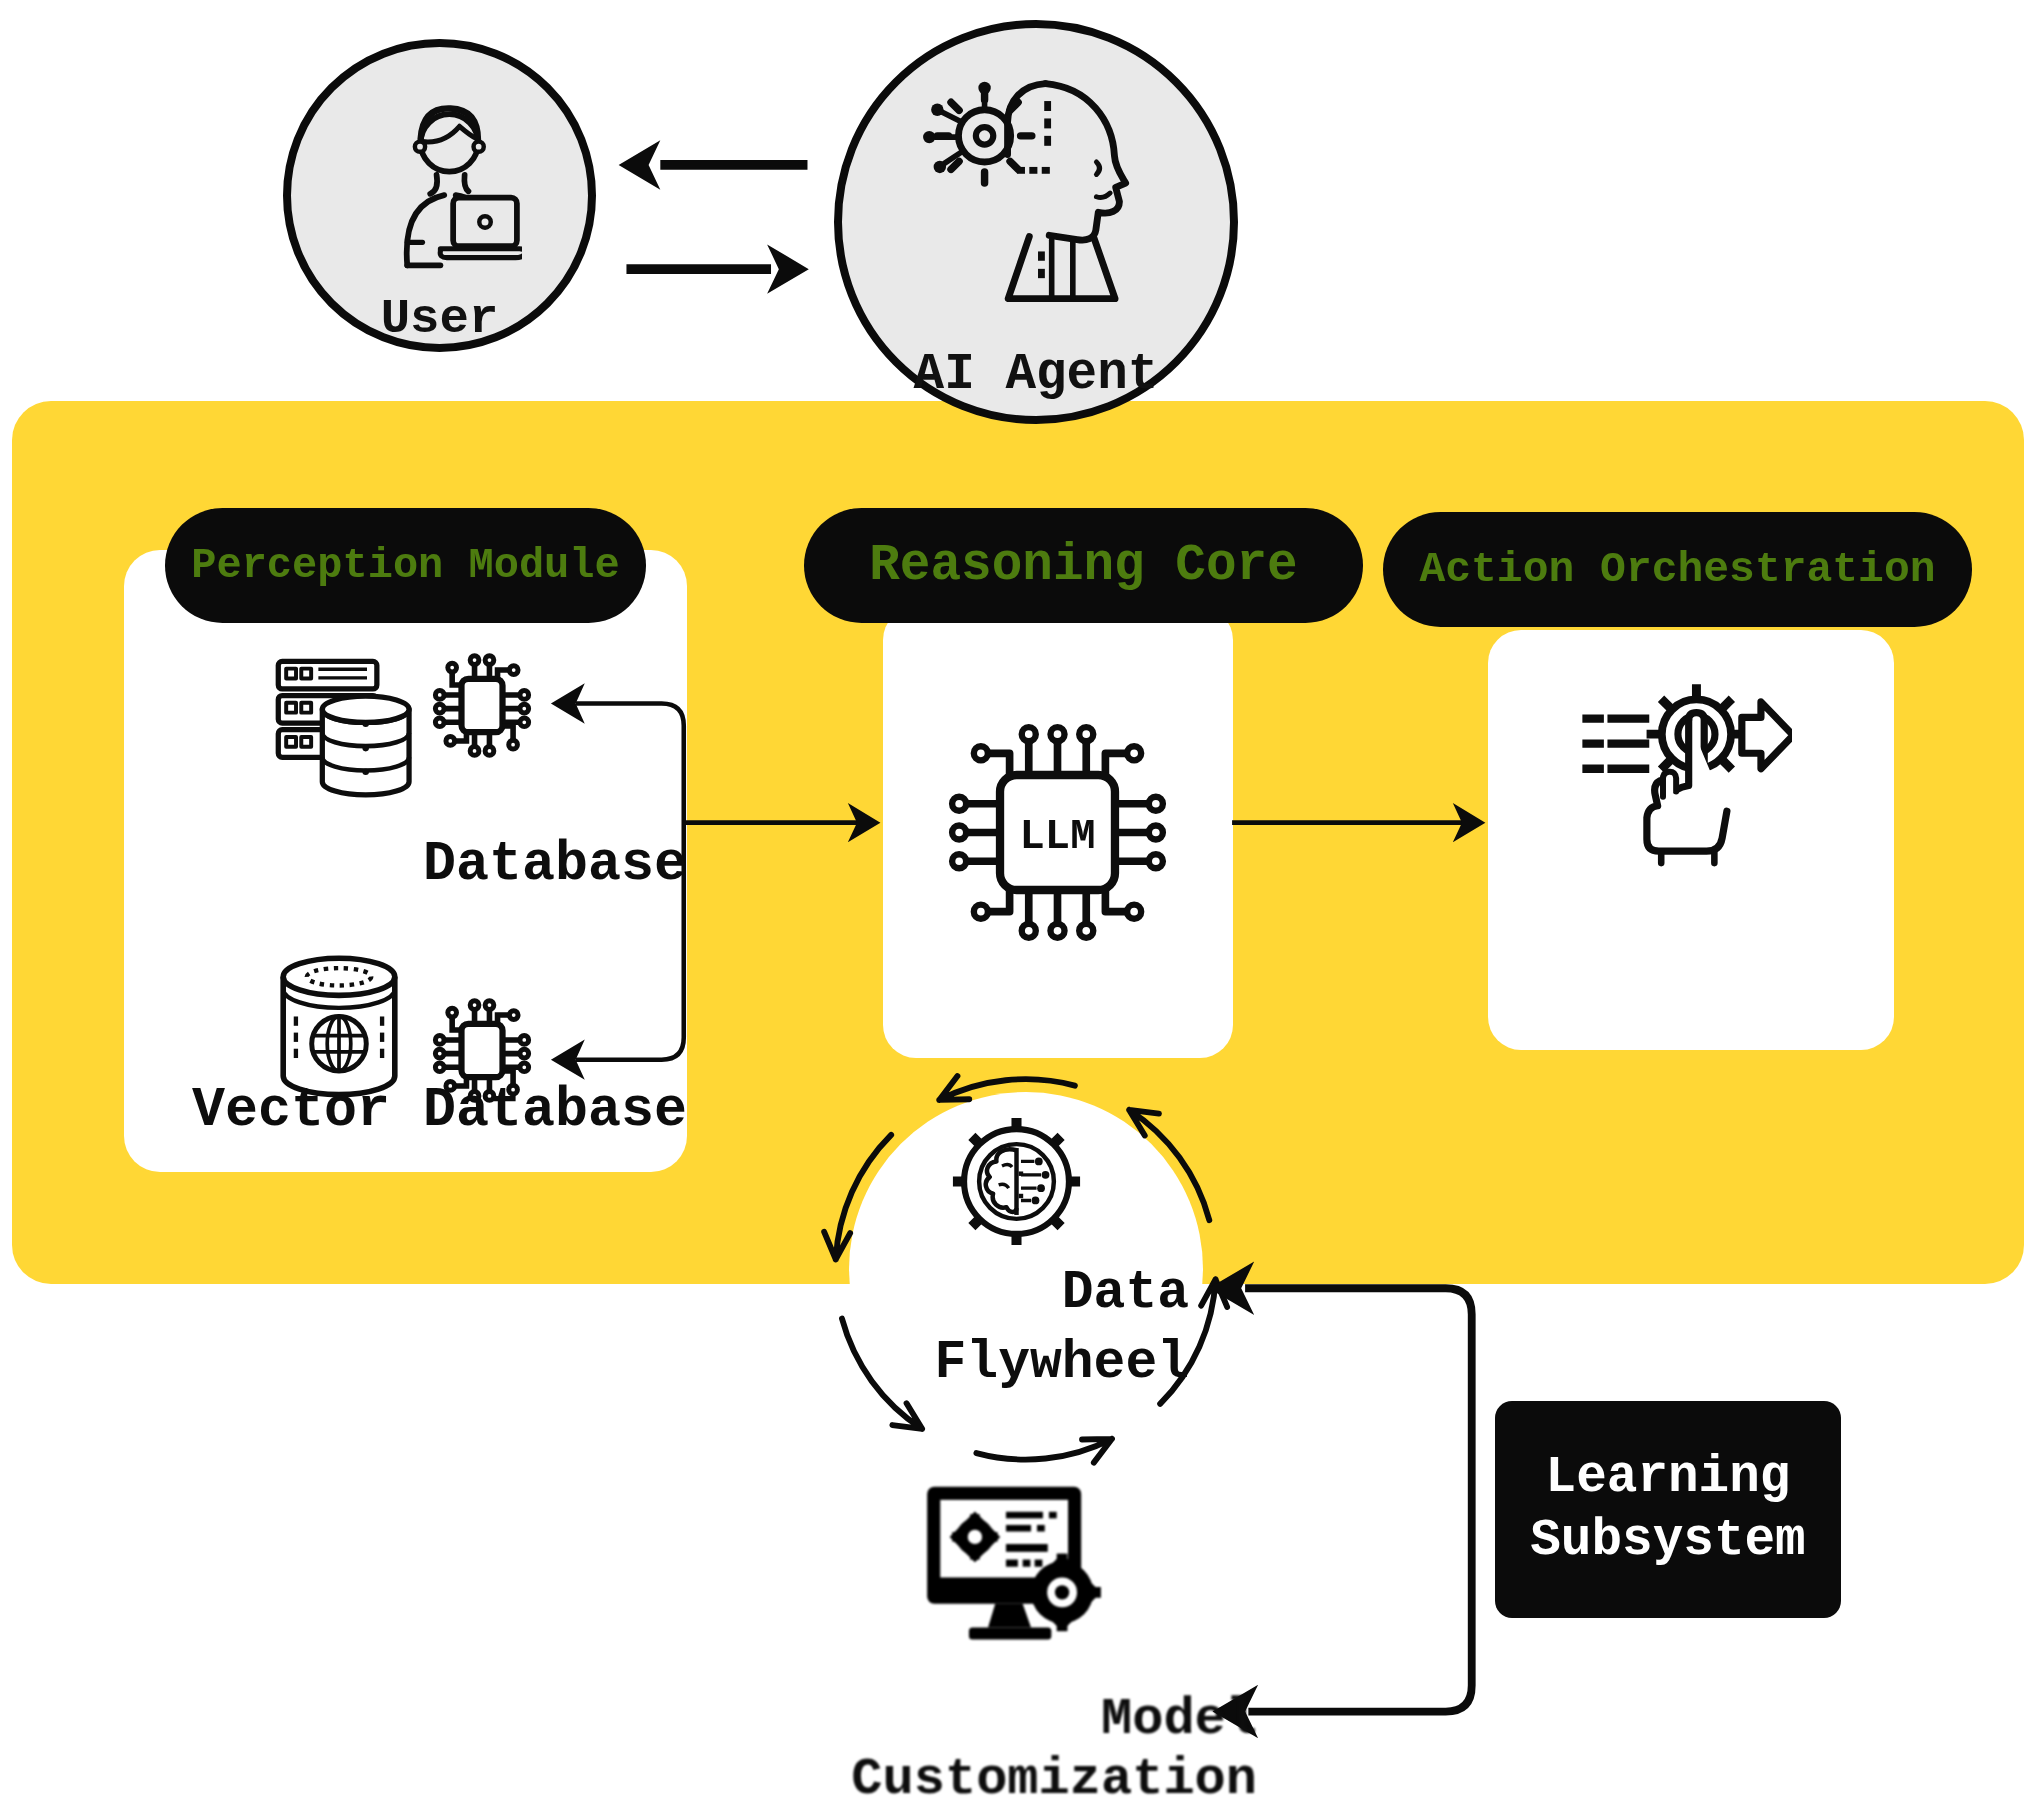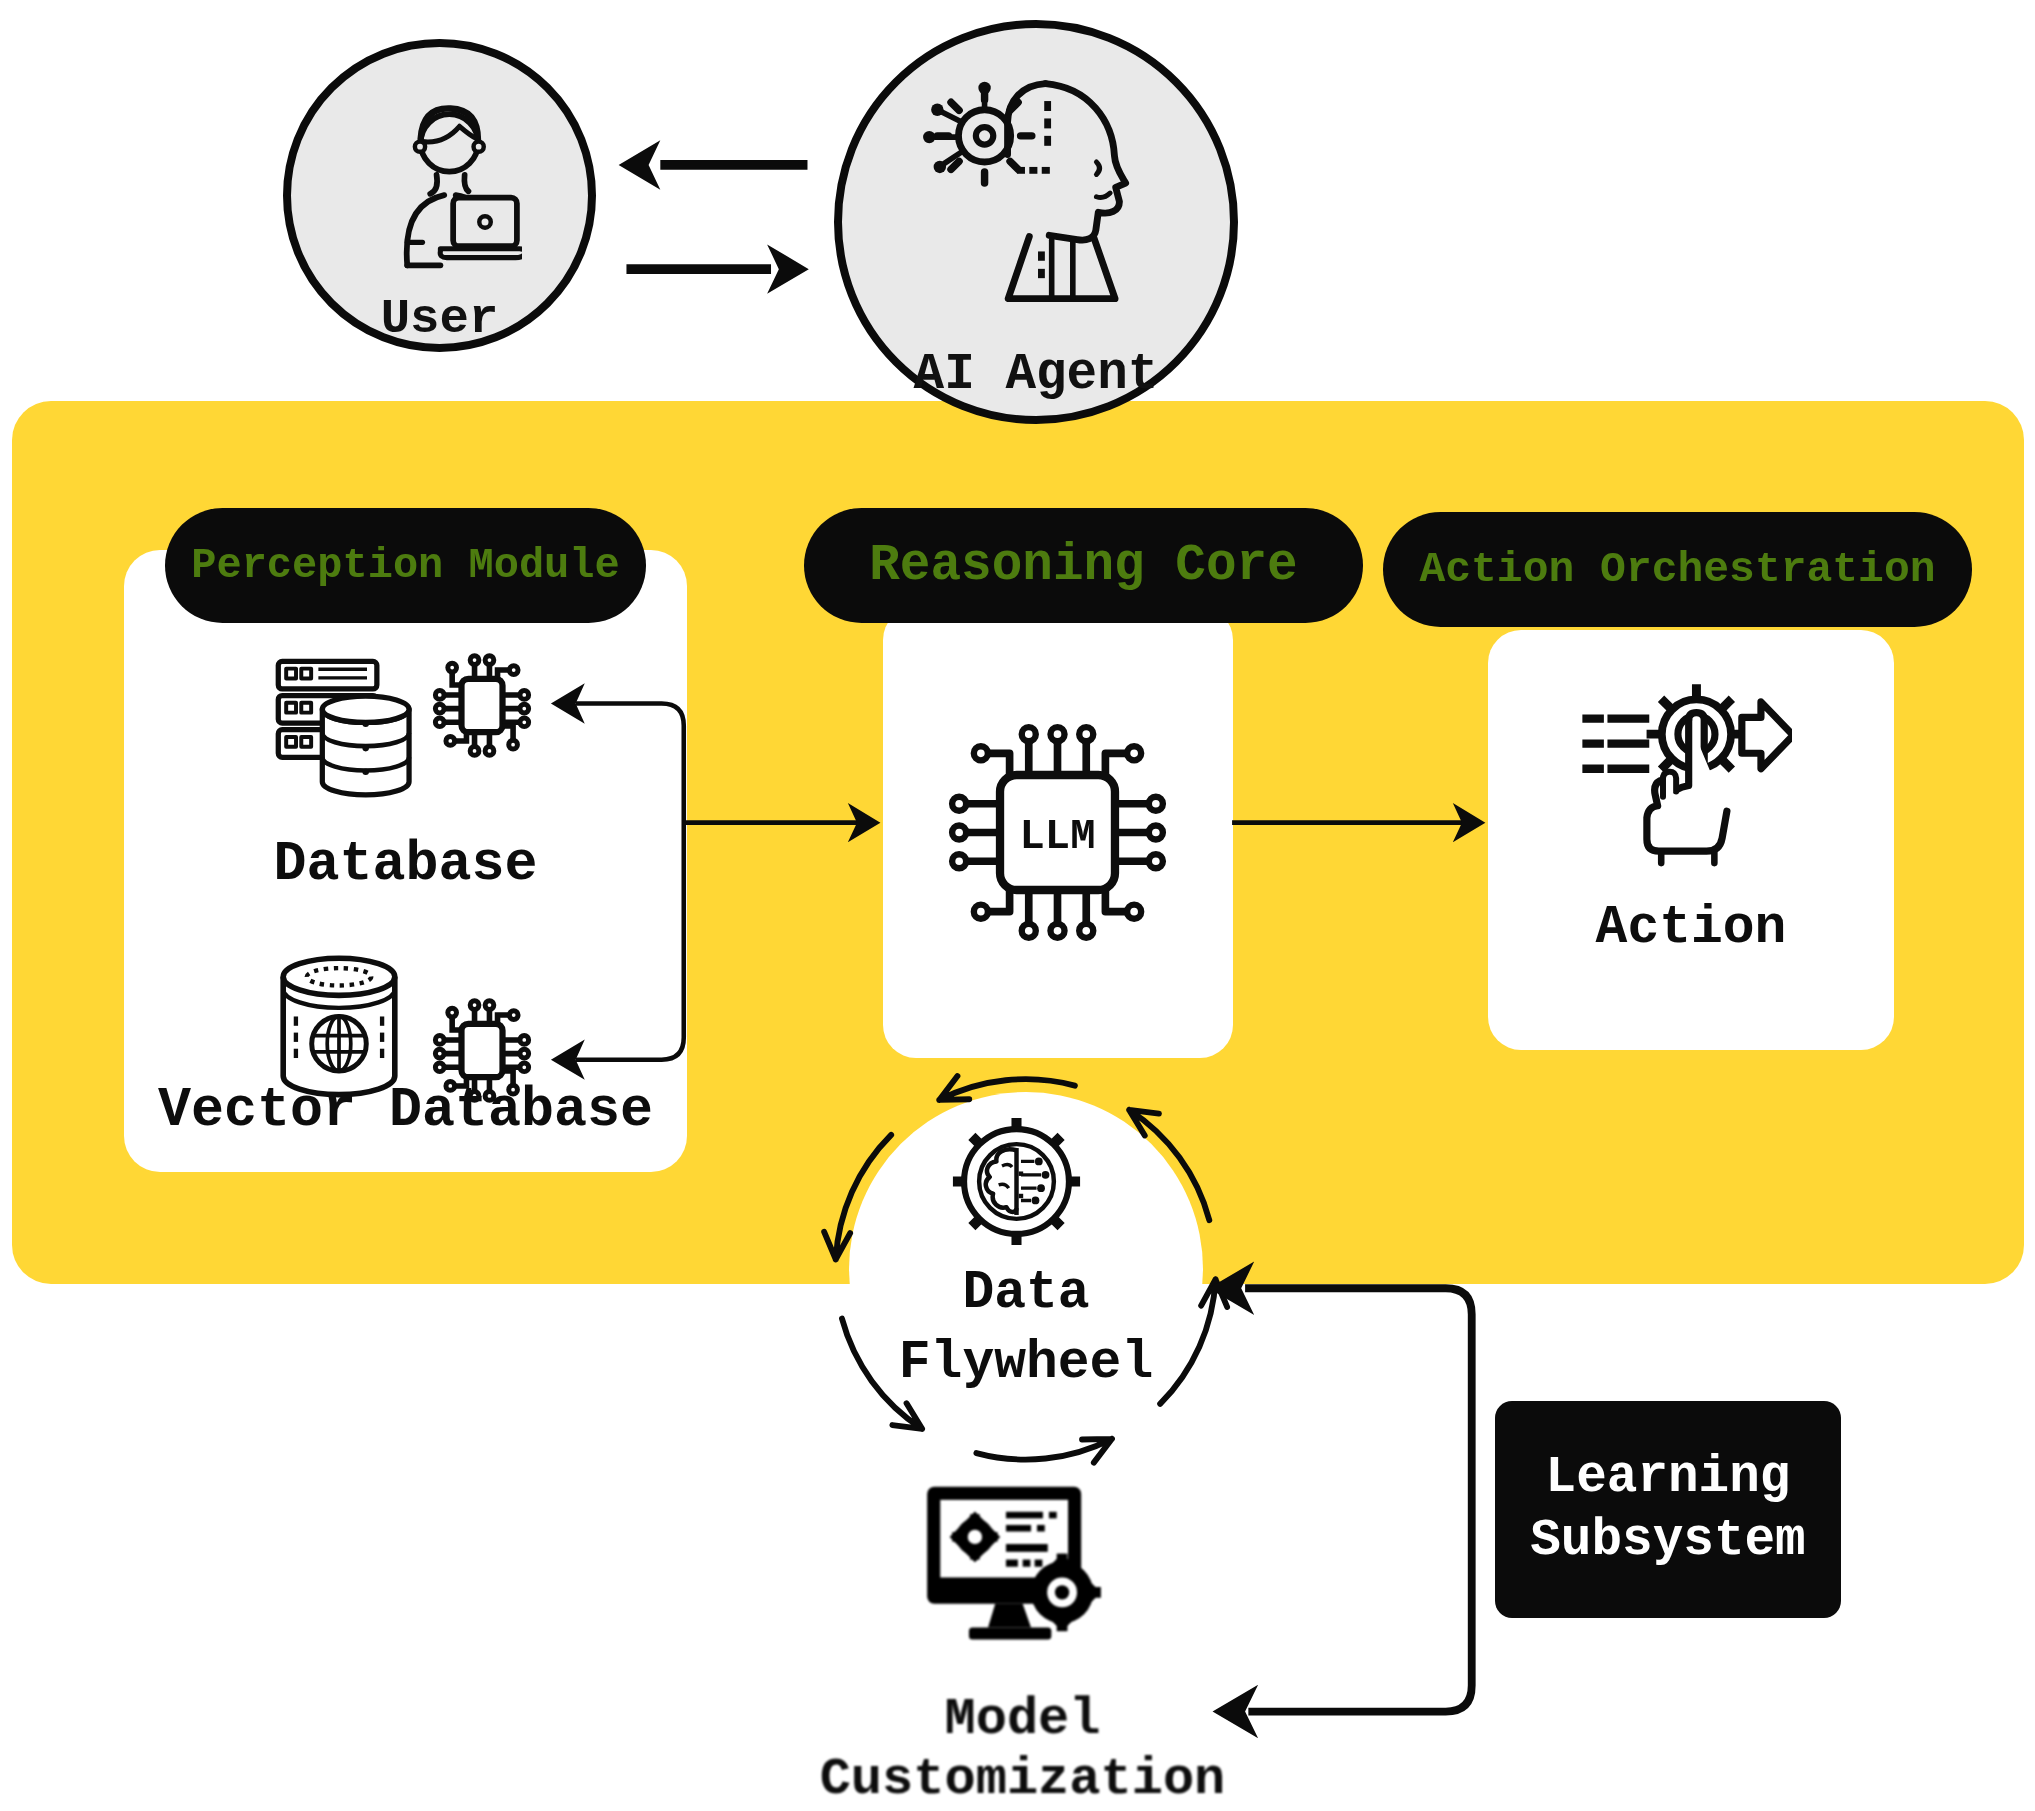--- a/index.html
+++ b/index.html
@@ -5,21 +5,21 @@
   html,body{margin:0;padding:0;background:#fff;}
   #canvas{position:relative;width:2035px;height:1812px;background:#ffffff;overflow:hidden;
           font-family:Liberation Mono, monospace;}
   .abs{position:absolute;}
   .yellow-panel{left:11.7px;top:401px;width:2012px;height:883px;background:#FFD735;border-radius:39px;z-index:1;}
   .node-circle{border-radius:50%;background:#E9E9E9;border:8.5px solid #0b0b0b;z-index:3;box-sizing:border-box;}
   .circle-label{position:absolute;width:100%;text-align:center;font-weight:700;color:#111;z-index:4;}
   .pill{background:#0b0b0b;border-radius:62px;display:flex;align-items:center;justify-content:center;
         color:#4d7c0f;font-weight:700;z-index:8;white-space:nowrap;}
   .card{background:#fff;border-radius:36px;z-index:4;}
-  .label{position:absolute;text-align:center;font-weight:700;color:#0d0d0d;z-index:8;line-height:1.05;}
+  .label{position:absolute;text-align:right;font-weight:700;color:#0d0d0d;z-index:8;line-height:1.05;}
   .icon{position:absolute;z-index:8;color:#0d0d0d;}
   svg.connectors{position:absolute;left:0;top:0;z-index:7;pointer-events:none;}
   .fly-circle{left:849px;top:1092px;width:354px;height:354px;border-radius:50%;background:#fff;z-index:2;}
   .learn-box{left:1495px;top:1401px;width:346px;height:217px;background:#0b0b0b;border-radius:17px;
              display:flex;flex-direction:column;align-items:center;justify-content:center;
              color:#fff;font-weight:700;z-index:8;line-height:1.22;}
   .blurry{filter:blur(1px);}
 </style>
 </head>
 <body>
@@ -272,21 +272,20 @@
       <path d="M276,56 h32 v-26 l54,56 l-54,56 v-26 h-32 Z" stroke-width="12" fill="#fff" stroke-linejoin="round"></path>
 
       <g stroke-linejoin="round" stroke-linecap="round">
         <path d="M187,60 q0,-12 13,-12 q13,0 13,12 V185" stroke-width="12" fill="#fff"></path>
         <path d="M187,60 V170 q-12,2 -22,8 q-8,-24 -26,-16 q-12,6 -8,24 l4,18 q-16,2 -18,20 V260 q0,20 20,20 h80 q22,0 26,-22 l8,-45" stroke-width="12" fill="#fff"></path>
         <path d="M166,180 v-22 q-1,-12 -12,-11 q-11,1 -10,14 v28" stroke-width="10" fill="#fff"></path>
         <path d="M141,300 v-20 M230,300 v-18" stroke-width="11"></path>
       </g>
     </g>
   </svg>
-  <div class="label" style="left:1488px;top:901px;width:406px;font-size:53px;">Action</div>
 
   <svg class="icon" style="left:944px;top:1109px" width="145" height="145" viewBox="0 0 260 260">
     <g fill="none" stroke="#0d0d0d" stroke-width="11" stroke-linejoin="round">
       <g stroke-width="18">
         <path d="M130,36 V16 M196,63 L210,49 M224,130 H244 M196,197 L210,211 M130,224 V244 M64,197 L50,211 M36,130 H16 M64,63 L50,49"></path>
       </g>
       <circle cx="130" cy="130" r="94"></circle>
       <circle cx="130" cy="130" r="67" stroke-width="8"></circle>
       <path d="M130,70 V190" stroke-width="8"></path>
       <path d="M130,74 C106,68 92,80 94,94 C78,96 72,112 82,122 C70,130 74,148 88,152 C84,168 98,180 112,176 C118,188 130,186 130,178" stroke-width="8"></path>

